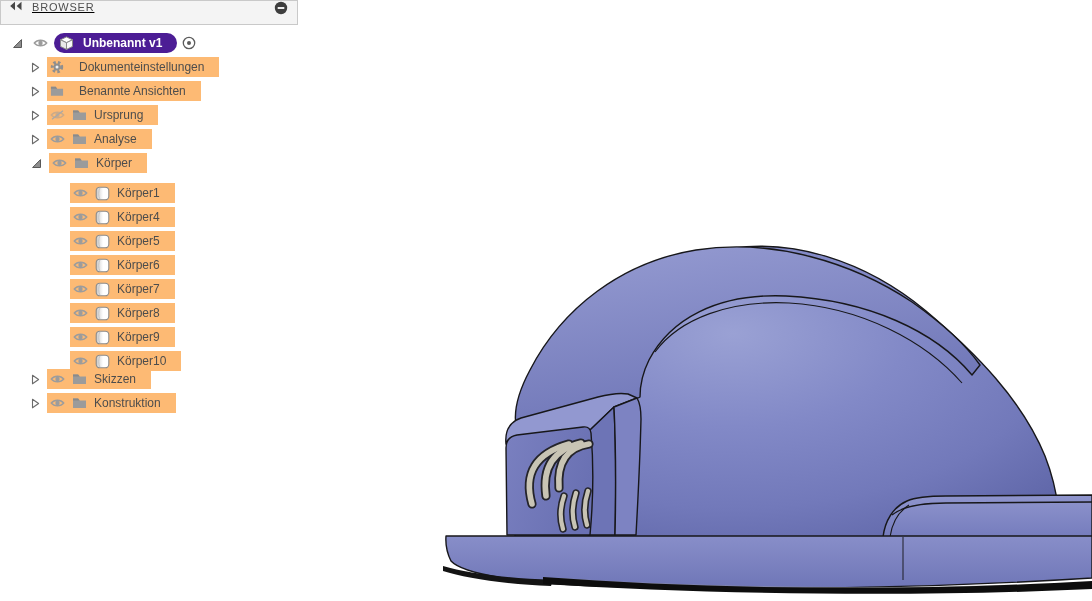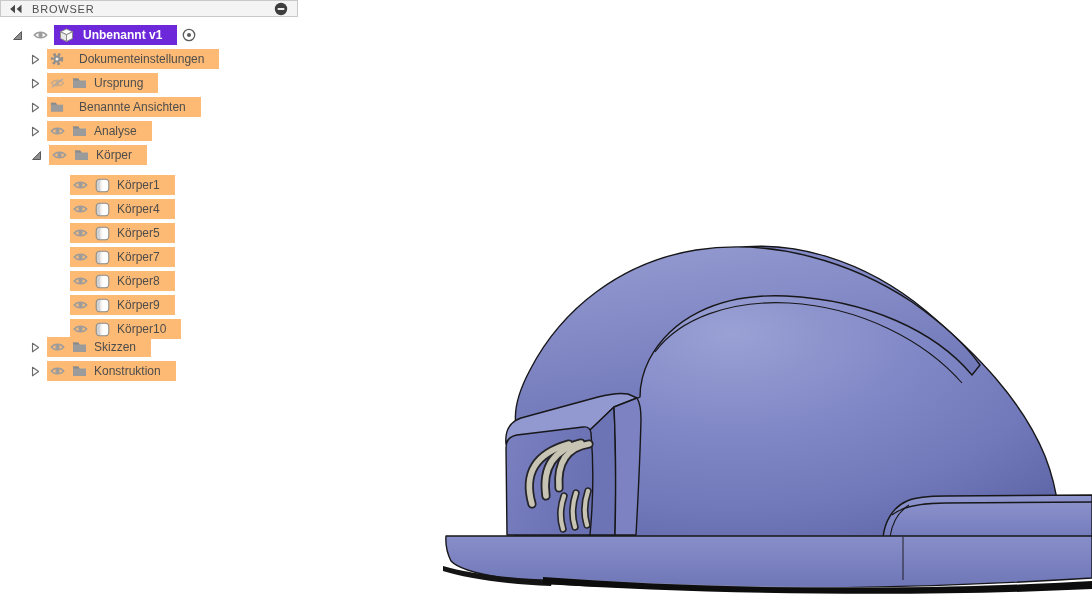--- a/index.html
+++ b/index.html
@@ -4,28 +4,28 @@
 <style>
   html,body{margin:0;padding:0;}
   body{width:1092px;height:601px;background:#ffffff;font-family:"Liberation Sans",sans-serif;overflow:hidden;}
   .stage{position:relative;width:1092px;height:601px;background:#fff;}
 
   
   .viewport{position:absolute;inset:0;z-index:1;}
 
   
   .panel{position:absolute;top:0;left:0;width:298px;z-index:5;}
-  .panel-header{box-sizing:border-box;height:17px;background:#f4f4f4;border:1px solid #c9c9c9;
-    display:flex;align-items:center;padding:0 9px 0 8px;}
+  .panel-header{box-sizing:border-box;height:25px;background:#f4f4f4;border:1px solid #c9c9c9;
+    display:flex;align-items:flex-start;padding:0 9px 0 8px;text-decoration:underline;}
   .panel-title{font-size:11px;color:#4f4f4f;letter-spacing:0.8px;margin-left:9px;flex:0 0 auto;}
   .spacer{flex:1 1 auto;}
   .tree{padding-top:6px;background:transparent;}
   .row{height:24px;display:flex;align-items:center;font-size:12px;color:#4d4d4d;white-space:nowrap;}
   .hl{display:flex;align-items:center;height:20px;background:#fdba74;padding:0 15px 0 3px;}
-  .row.root .hl{background:#6d28d9;}
+  .row.root .hl{background:#4c1d95;border-radius:10px;}
   .row.root .lbl{color:#ffffff;font-weight:bold;}
   .lbl{line-height:20px;}
   .ic{display:block;flex:0 0 auto;}
   .hl .ic{margin-right:7px;}
   .ic-arrow-r{width:9px;height:11px;}
   .ic-arrow-e{width:11px;height:11px;}
   .ic-eye{width:15px;height:10px;}
   .ic-folder{width:15px;height:12px;}
   .ic-gear{width:14px;height:14px;margin-right:15px !important;}
   .ic-body{width:15px;height:15px;}
@@ -223,39 +223,39 @@
             </svg>
           <span class="lbl">Dokumenteinstellungen</span>
         </span>
       </div>
 
       <div class="row l1">
         <svg class="ic ic-arrow-r">
             <use href="#sym-arrow-r"></use>
           </svg>
         <span class="hl">
+          <svg class="ic ic-gear ic-folder" style="margin-right:15px">
+              <use href="#sym-folder"></use>
+            </svg>
+          <span class="lbl">Benannte Ansichten</span>
+        </span>
+      </div>
+
+      <div class="row l1">
+        <svg class="ic ic-arrow-r">
+            <use href="#sym-arrow-r"></use>
+          </svg>
+        <span class="hl">
           <svg class="ic ic-eye">
               <use href="#sym-eye-off"></use>
             </svg>
           <svg class="ic ic-folder">
               <use href="#sym-folder"></use>
             </svg>
           <span class="lbl">Ursprung</span>
-        </span>
-      </div>
-
-      <div class="row l1">
-        <svg class="ic ic-arrow-r">
-            <use href="#sym-arrow-r"></use>
-          </svg>
-        <span class="hl">
-          <svg class="ic ic-gear ic-folder" style="margin-right:15px">
-              <use href="#sym-folder"></use>
-            </svg>
-          <span class="lbl">Benannte Ansichten</span>
         </span>
       </div>
 
       <div class="row l1">
         <svg class="ic ic-arrow-r">
             <use href="#sym-arrow-r"></use>
           </svg>
         <span class="hl">
           <svg class="ic ic-eye">
               <use href="#sym-eye"></use>
@@ -306,20 +306,31 @@
       </div>
       <div class="row l2">
         <span class="hl">
           <svg class="ic ic-eye">
               <use href="#sym-eye"></use>
             </svg>
           <svg class="ic ic-body">
               <use href="#sym-body"></use>
             </svg>
           <span class="lbl">Körper5</span>
+        </span>
+      </div>
+      <div class="row l2">
+        <span class="hl">
+          <svg class="ic ic-eye">
+              <use href="#sym-eye"></use>
+            </svg>
+          <svg class="ic ic-body">
+              <use href="#sym-body"></use>
+            </svg>
+          <span class="lbl">Körper6</span>
         </span>
       </div>
       <div class="row l2">
         <span class="hl">
           <svg class="ic ic-eye">
               <use href="#sym-eye"></use>
             </svg>
           <svg class="ic ic-body">
               <use href="#sym-body"></use>
             </svg>

